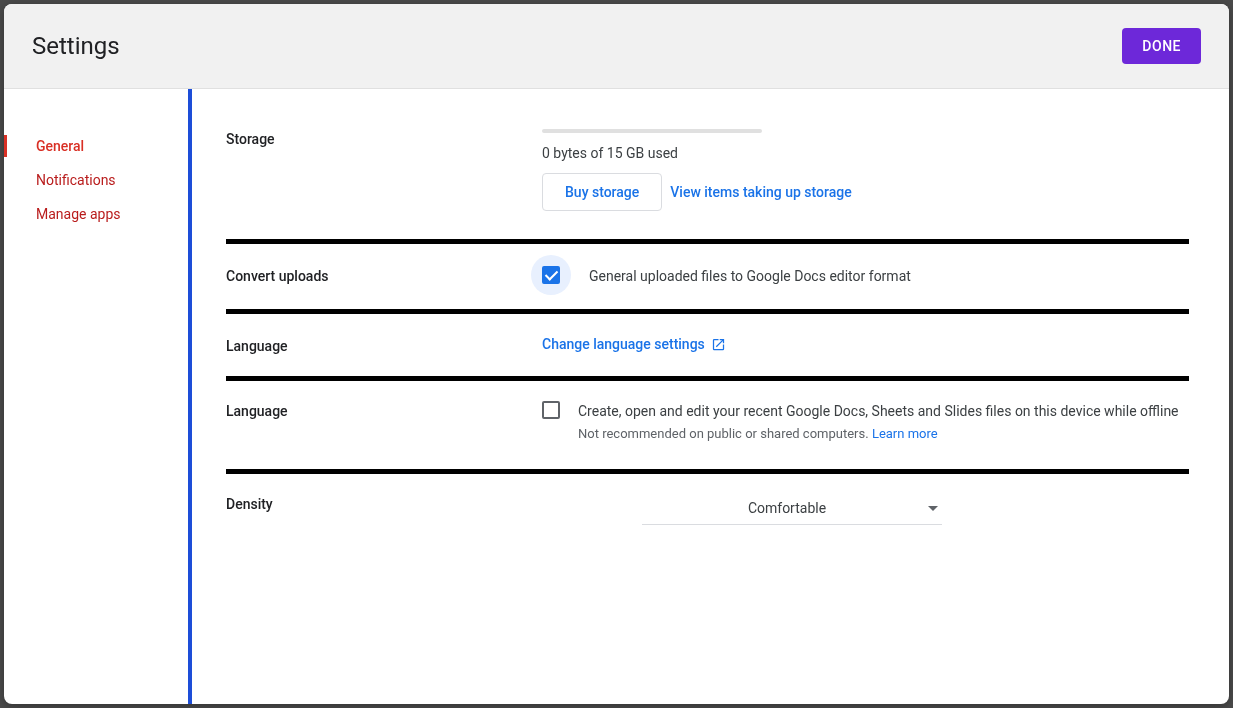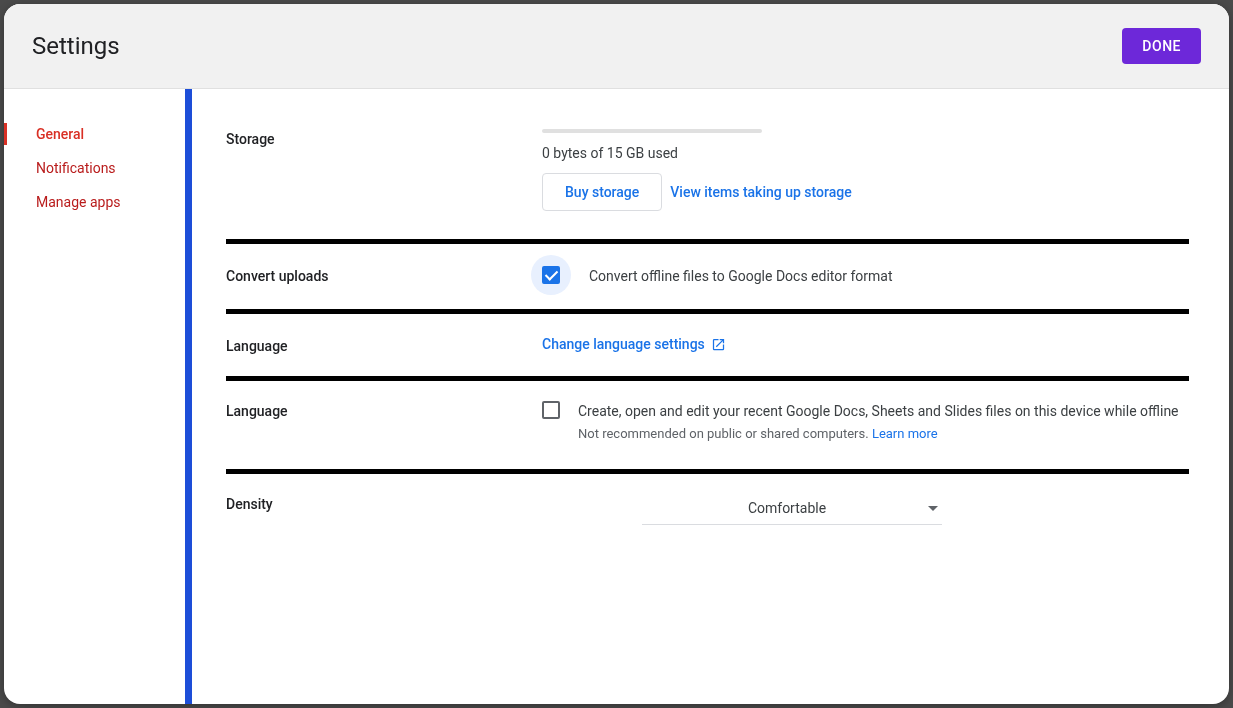--- a/index.html
+++ b/index.html
@@ -11,21 +11,21 @@
     body {
       background: #4a4a4a;
       width: 1233px;
       height: 708px;
       display: flex;
       align-items: center;
       justify-content: center;
     }
     .dialog {
       background: #fff;
-      border-radius: 16px;
+      border-radius: 8px;
       overflow: hidden;
       width: 1225px;
       height: 700px;
       margin: 4px;
       display: flex;
       flex-direction: column;
       box-shadow: 0 2px 8px rgba(0,0,0,.3);
     }
     .header {
       background: #f1f1f1;
@@ -51,22 +51,22 @@
       letter-spacing: .5px;
       cursor: pointer;
     }
     .body {
       display: flex;
       flex: 1;
       overflow: hidden;
     }
     .sidebar {
       width: 188px;
-      border-right: 7px solid #1d4ed8;
-      padding-top: 28px;
+      border-right: 4px solid #1d4ed8;
+      padding-top: 40px;
     }
     .side-item {
       position: relative;
       padding: 9px 32px;
       font-size: 14px;
       color: #b91c1c;
       cursor: pointer;
     }
     .side-item.active {
       color: #d93025;
@@ -262,21 +262,21 @@
 
       <div class="section" style="padding:22px 0;">
         <div class="sec-label">Convert uploads</div>
         <div class="sec-body">
           <div class="checkbox-row">
             <div class="cb-halo">
               <div class="cb checked">
                 <span class="cb-check"></span>
               </div>
             </div>
-            <div class="cb-text">Convert offline files to Google Docs editor format</div>
+            <div class="cb-text">General uploaded files to Google Docs editor format</div>
           </div>
         </div>
       </div>
 
       <div class="section" style="padding:22px 0;">
         <div class="sec-label">Language</div>
         <div class="sec-body">
           <span class="link">
             <span>Change language settings</span>
             <svg class="ext-svg" viewBox="0 0 24 24">

